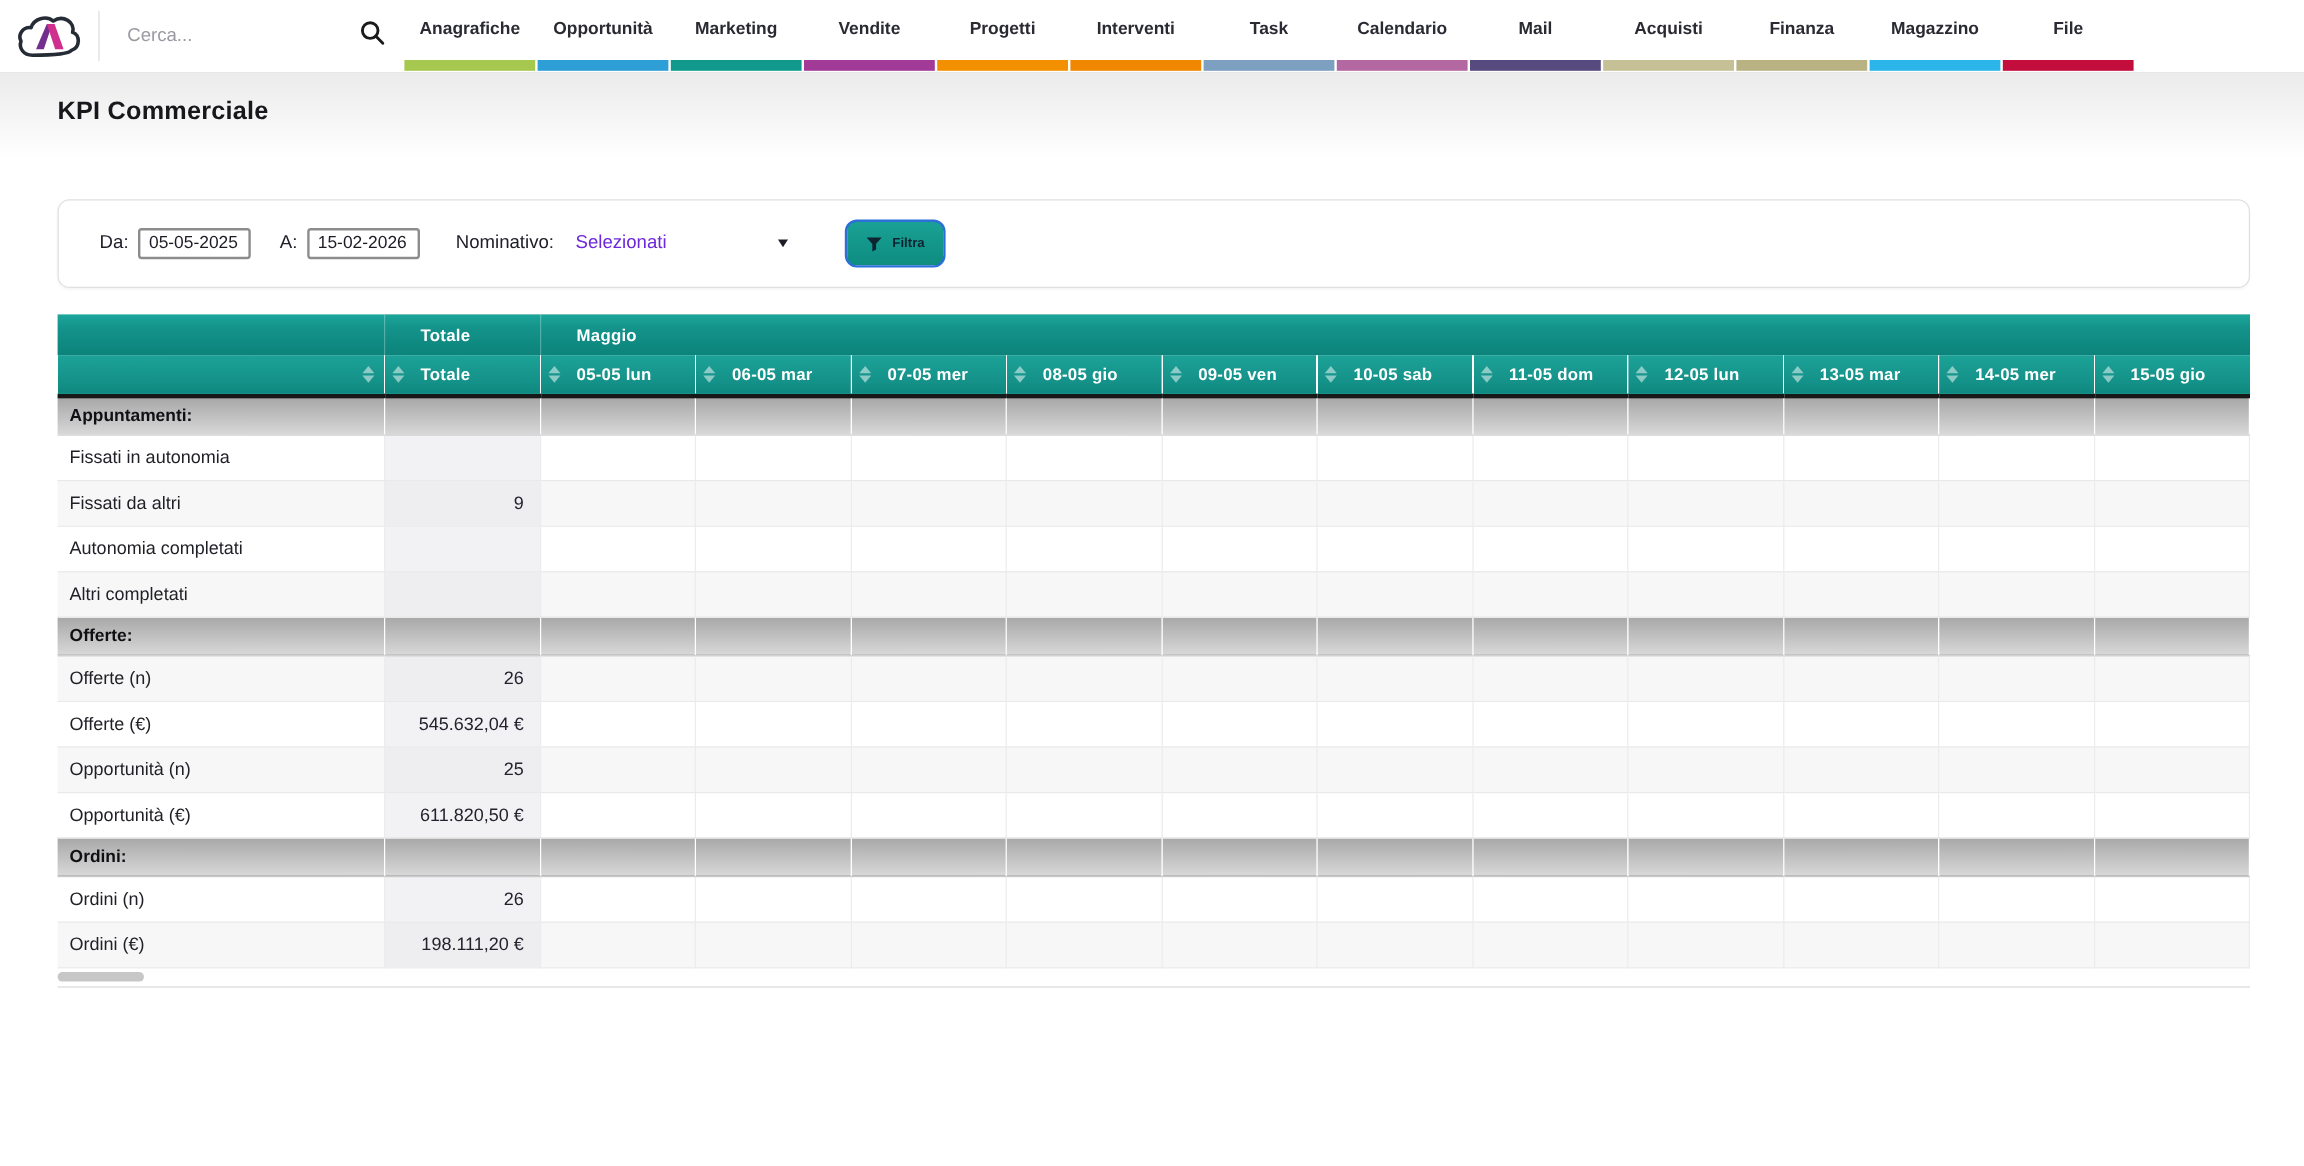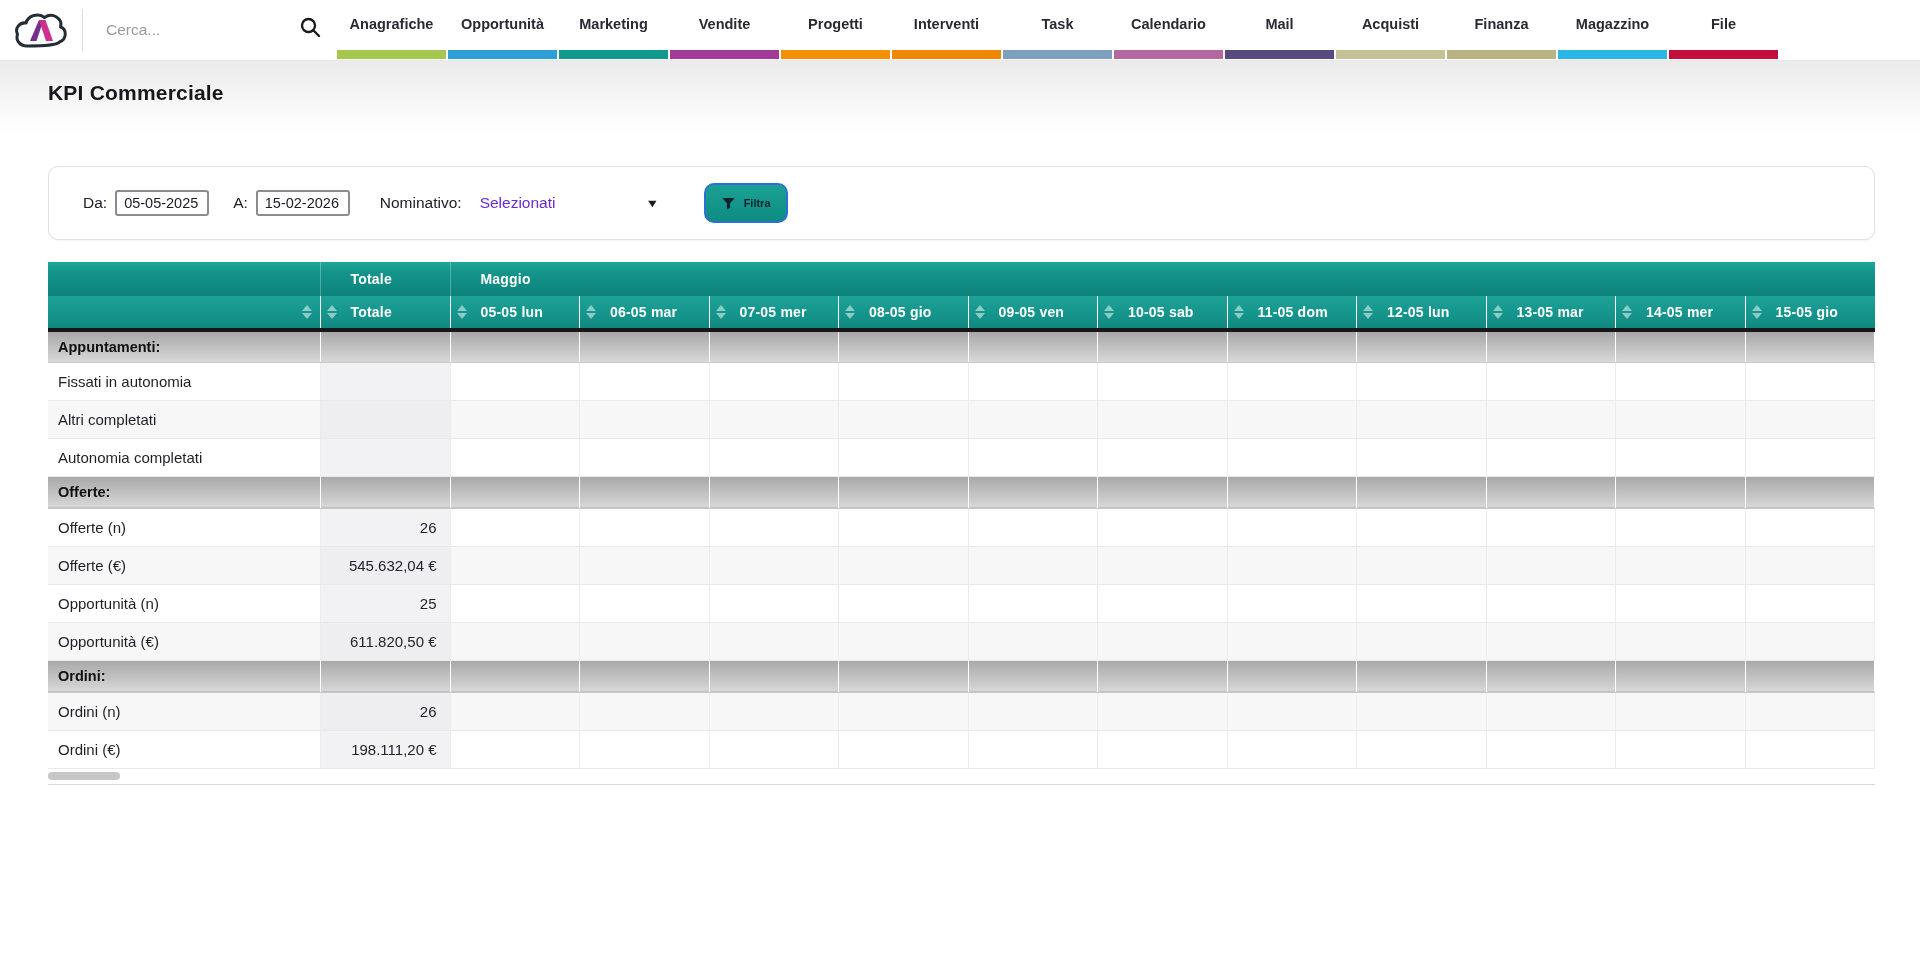--- a/index.html
+++ b/index.html
@@ -289,36 +289,51 @@
             <td class="day-cell"></td>
             <td class="day-cell"></td>
             <td class="day-cell"></td>
             <td class="day-cell"></td>
             <td class="day-cell"></td>
             <td class="day-cell"></td>
             <td class="day-cell"></td>
             <td class="day-cell"></td>
           </tr>
           <tr>
+            <td class="row-label">Fissati da altri</td>
+            <td class="totale-cell">9</td>
+            <td class="day-cell"></td>
+            <td class="day-cell"></td>
+            <td class="day-cell"></td>
+            <td class="day-cell"></td>
+            <td class="day-cell"></td>
+            <td class="day-cell"></td>
+            <td class="day-cell"></td>
+            <td class="day-cell"></td>
+            <td class="day-cell"></td>
+            <td class="day-cell"></td>
+            <td class="day-cell"></td>
+          </tr>
+          <tr>
+            <td class="row-label">Autonomia completati</td>
+            <td class="totale-cell"></td>
+            <td class="day-cell"></td>
+            <td class="day-cell"></td>
+            <td class="day-cell"></td>
+            <td class="day-cell"></td>
+            <td class="day-cell"></td>
+            <td class="day-cell"></td>
+            <td class="day-cell"></td>
+            <td class="day-cell"></td>
+            <td class="day-cell"></td>
+            <td class="day-cell"></td>
+            <td class="day-cell"></td>
+          </tr>
+          <tr>
             <td class="row-label">Altri completati</td>
-            <td class="totale-cell"></td>
-            <td class="day-cell"></td>
-            <td class="day-cell"></td>
-            <td class="day-cell"></td>
-            <td class="day-cell"></td>
-            <td class="day-cell"></td>
-            <td class="day-cell"></td>
-            <td class="day-cell"></td>
-            <td class="day-cell"></td>
-            <td class="day-cell"></td>
-            <td class="day-cell"></td>
-            <td class="day-cell"></td>
-          </tr>
-          <tr>
-            <td class="row-label">Autonomia completati</td>
             <td class="totale-cell"></td>
             <td class="day-cell"></td>
             <td class="day-cell"></td>
             <td class="day-cell"></td>
             <td class="day-cell"></td>
             <td class="day-cell"></td>
             <td class="day-cell"></td>
             <td class="day-cell"></td>
             <td class="day-cell"></td>
             <td class="day-cell"></td>

